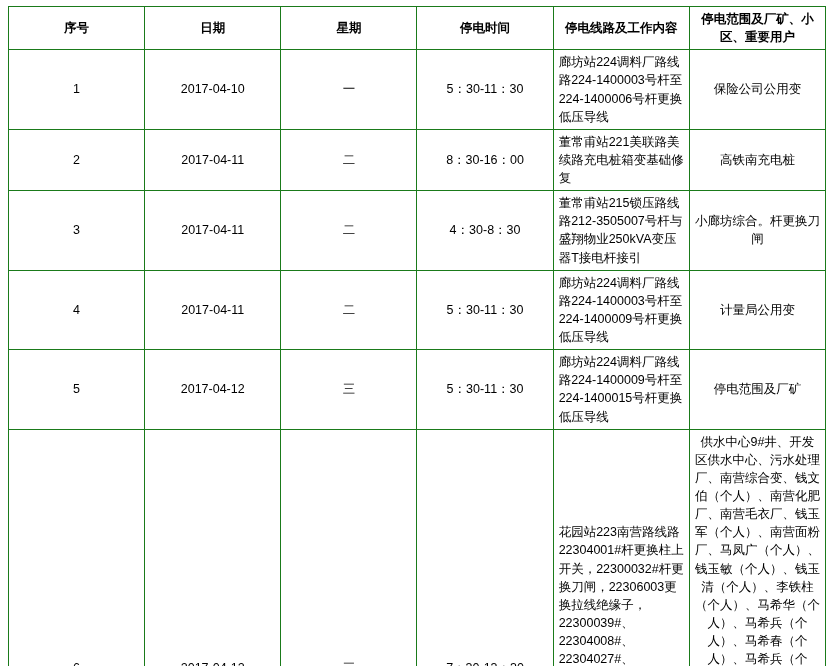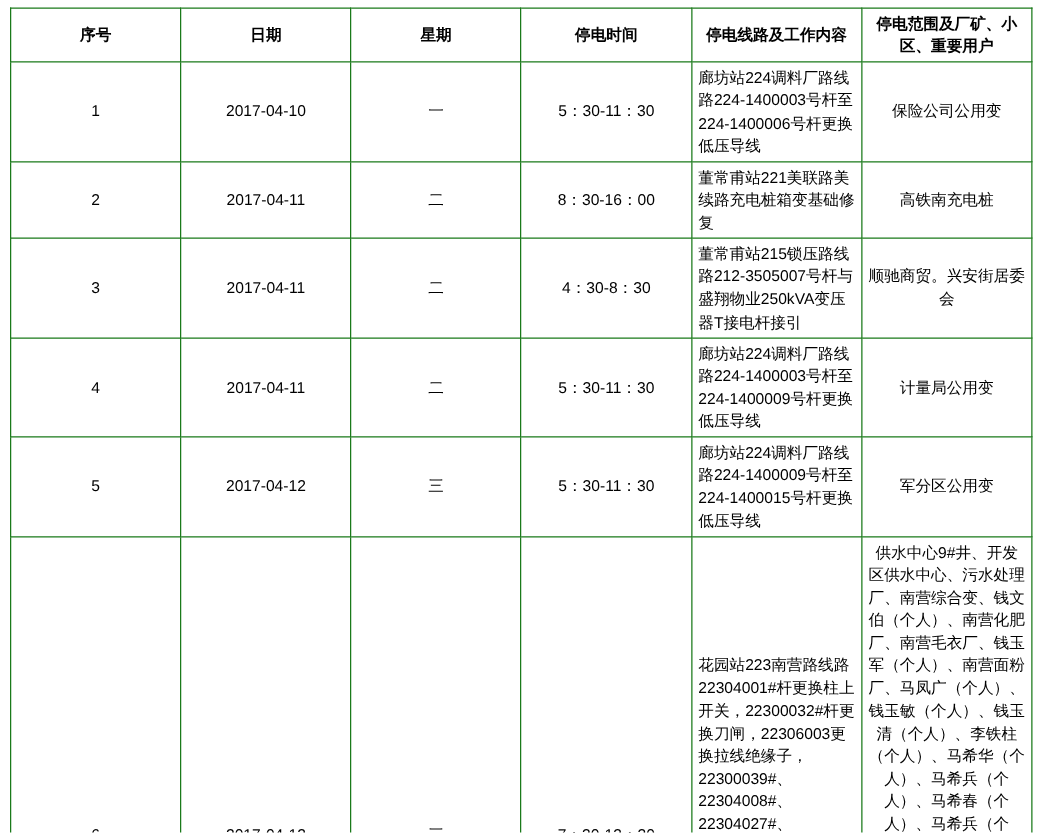--- a/index.html
+++ b/index.html
@@ -96,37 +96,37 @@
         <td class="c-time">8：30-16：00</td>
         <td class="c-work">董常甫站221美联路美续路充电桩箱变基础修复</td>
         <td class="c-scope">高铁南充电桩</td>
       </tr>
       <tr>
         <td class="c-idx">3</td>
         <td class="c-date">2017-04-11</td>
         <td class="c-week">二</td>
         <td class="c-time">4：30-8：30</td>
         <td class="c-work work-long">董常甫站215锁压路线路212-3505007号杆与盛翔物业250kVA变压器T接电杆接引</td>
-        <td class="c-scope">顺驰商贸。兴安街居委会</td>
+        <td class="c-scope">小廊坊综合。杆更换刀闸</td>
       </tr>
       <tr>
         <td class="c-idx">4</td>
         <td class="c-date">2017-04-11</td>
         <td class="c-week">二</td>
         <td class="c-time">5：30-11：30</td>
         <td class="c-work">廊坊站224调料厂路线路224-1400003号杆至224-1400009号杆更换低压导线</td>
         <td class="c-scope">计量局公用变</td>
       </tr>
       <tr>
         <td class="c-idx">5</td>
         <td class="c-date">2017-04-12</td>
         <td class="c-week">三</td>
         <td class="c-time">5：30-11：30</td>
         <td class="c-work">廊坊站224调料厂路线路224-1400009号杆至224-1400015号杆更换低压导线</td>
-        <td class="c-scope">军分区公用变</td>
+        <td class="c-scope">停电范围及厂矿</td>
       </tr>
       <tr>
         <td class="c-idx">6</td>
         <td class="c-date">2017-04-12</td>
         <td class="c-week">三</td>
         <td class="c-time">7：30-13：30</td>
         <td class="c-work work-long">花园站223南营路线路22304001#杆更换柱上开关，22300032#杆更换刀闸，22306003更换拉线绝缘子，22300039#、22304008#、22304027#、22304054#杆拆除鸟窝，22304038#杆直刺，22300026#、22300032#、22304001#、22304040#杆更换寻址器，22300032#杆更换接地线。</td>
         <td class="c-scope scope-long">供水中心9#井、开发区供水中心、污水处理厂、南营综合变、钱文伯（个人）、南营化肥厂、南营毛衣厂、钱玉军（个人）、南营面粉厂、马凤广（个人）、钱玉敏（个人）、钱玉清（个人）、李铁柱（个人）、马希华（个人）、马希兵（个人）、马希春（个人）、马希兵（个人）、马希影（个人）、华百乐运输、立强养殖、南营村委会、李千宝（个人）、吴德峰（个人）、钱文伯（个人）、廊芳台球、开发区第七小学（南营小学）、供水中心（南营村东）、南营水利、德天养殖、乃自房水利、乃自房村、顺驰商贸、中纺物业、快易通、冒思特、骨灰堂</td>
       </tr>
 

